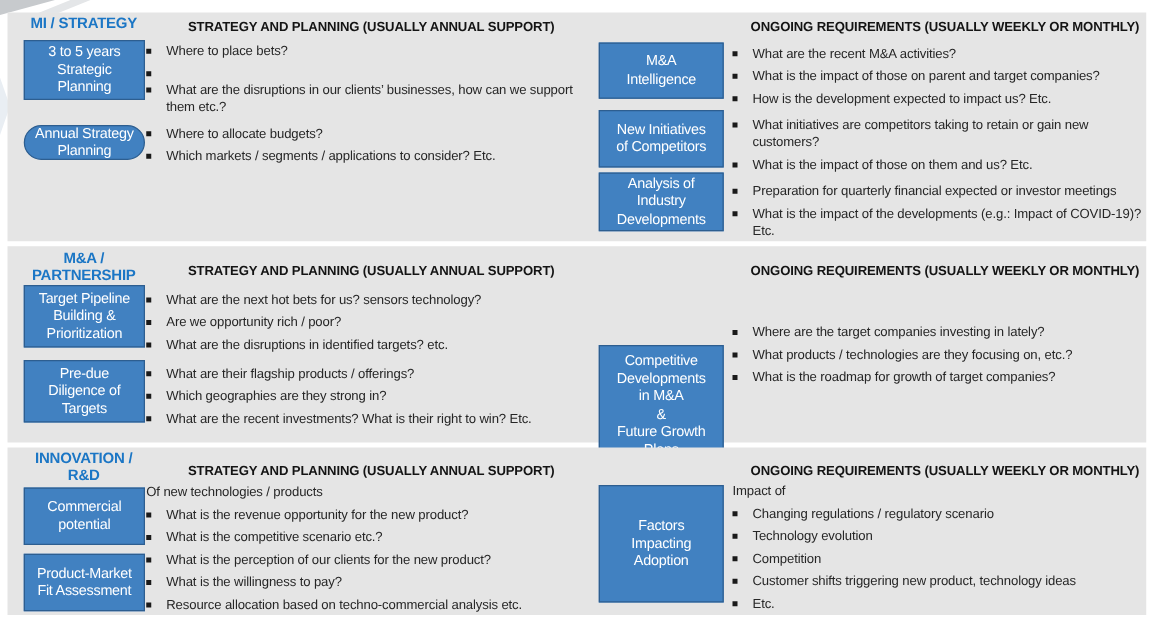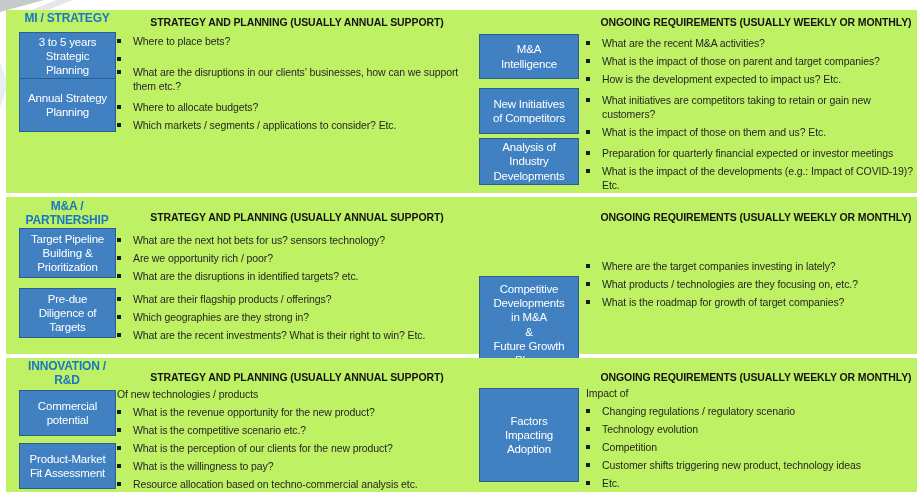--- a/index.html
+++ b/index.html
@@ -1,18 +1,18 @@
 <!DOCTYPE html>
 <html><head>
 <meta charset="utf-8">
 <style>
   html,body{margin:0;padding:0;background:#ffffff;}
   .canvas{position:relative;width:923px;height:500px;background:#ffffff;overflow:hidden;
           font-family:"Liberation Sans", sans-serif;}
-  .panel{position:absolute;left:6px;width:911px;background:#bef264;}
+  .panel{position:absolute;left:6px;width:911px;background:#e5e5e5;}
   .sec-title{position:absolute;left:6px;width:110px;text-align:center;color:#1b76c5;
              font-weight:bold;font-size:12px;line-height:13.5px;white-space:pre-line;letter-spacing:-0.2px;}
   .box{position:absolute;left:13px;width:97px;background:#4181c1;border:1px solid #2d5e90;
        color:#ffffff;display:flex;align-items:center;justify-content:center;text-align:center;
        white-space:pre-line;font-size:11.5px;line-height:1.22;letter-spacing:-0.2px;box-sizing:border-box;}
   .box.rightcol{left:473px;width:100px;}
   .col-header{position:absolute;font-weight:bold;font-size:10.5px;color:#141414;
               text-align:center;letter-spacing:-0.1px;line-height:13px;}
   .col-header.mid{left:120px;width:342px;}
   .col-header.right{left:582px;width:336px;}
@@ -37,21 +37,21 @@
   <div class="deco-tri"></div>
   <div class="deco-stripe"></div>
   <div class="deco-wedge"></div>
 
   <section class="panel" style="top:10px;height:183px;">
     <div class="sec-title" style="top:2px;">MI / STRATEGY</div>
 
     <div class="box" style="top:22px;height:48px;">3 to 5 years
 Strategic
 Planning</div>
-    <div class="box" style="top:68px;height:54px;">Annual Strategy
+    <div class="box" style="top:90px;height:28px;border-radius:15px;">Annual Strategy
 Planning</div>
 
     <div class="col-header mid" style="top:6px;">STRATEGY AND PLANNING (USUALLY ANNUAL SUPPORT)</div>
 
     <div class="group mid" style="top:24px;">
       <div class="bullet">
           <span class="sq"></span>
           <span>Where to place bets?</span>
         </div>
       <div class="bullet">

